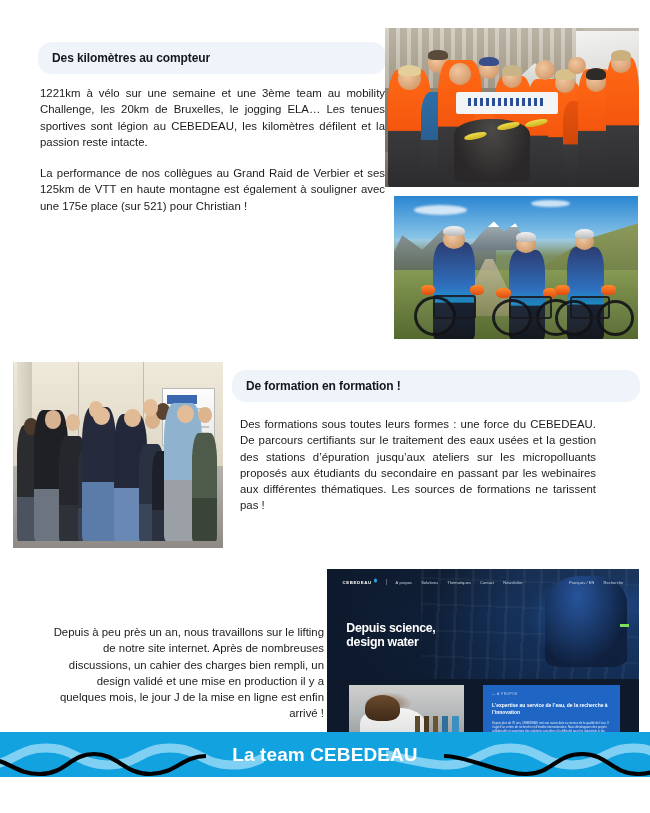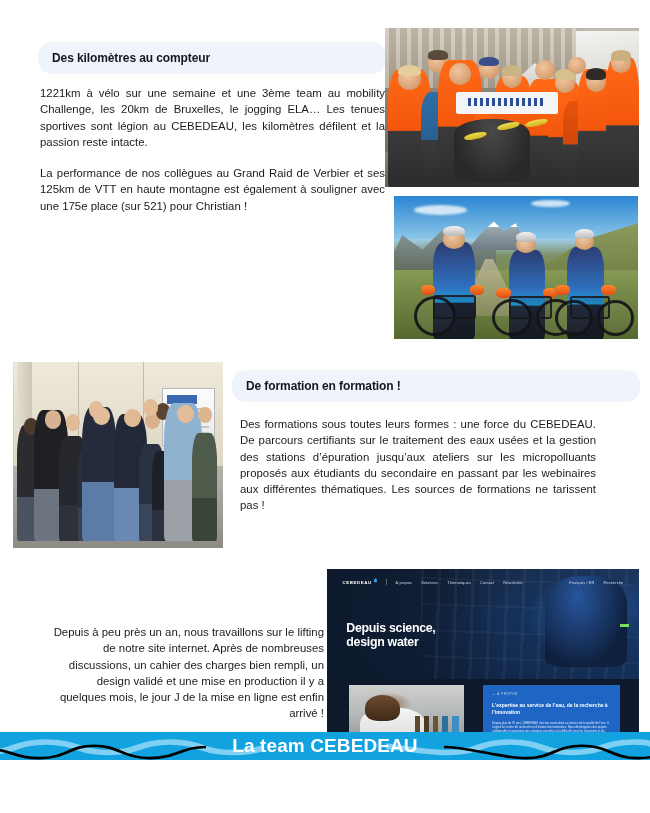--- a/index.html
+++ b/index.html
@@ -532,21 +532,21 @@
         <div class="bottles"></div>
       </div>
       <div class="site-card-panel">
         <div class="eyebrow">— À PROPOS</div>
         <div class="h3">L’expertise au service de l’eau, de la recherche à l’innovation</div>
         <div class="body">Depuis plus de 70 ans, CEBEDEAU met son savoir-faire au service de la qualité de l’eau. Il s’agit d’un centre de recherche et d’études internationales. Nous développons des projets collaboratifs et apportons des solutions concrètes à la difficulté pour les industriels et les pouvoirs publics.</div>
       </div>
     </div>
   </div>
 
-  <div class="footer" style="top:732px; height:28px;">
+  <div class="footer" style="top:732px; height:45px;">
     <svg class="wave-left" width="270" height="45" viewBox="0 0 270 45" preserveAspectRatio="none">
       <path d="M-10 33 C 20 33, 22 16, 52 16 S 84 33, 114 33 S 146 16, 176 16 S 208 33, 238 33 S 270 20, 290 20" fill="none" stroke="#7fd0f2" stroke-width="9"></path>
       <path d="M-10 27 C 16 27, 20 42, 46 42 S 76 22, 100 22 S 130 42, 156 42 S 188 24, 212 24" fill="none" stroke="#000000" stroke-width="4.2"></path>
     </svg>
     <svg class="wave-right" width="270" height="45" viewBox="0 0 270 45" preserveAspectRatio="none">
       <path d="M-20 20 C 0 20, 32 33, 62 33 S 94 16, 124 16 S 156 33, 186 33 S 218 16, 248 16 S 270 33, 280 33" fill="none" stroke="#7fd0f2" stroke-width="9"></path>
       <path d="M58 24 C 82 24, 114 42, 140 42 S 170 22, 196 22 S 226 42, 252 42 S 276 27, 290 27" fill="none" stroke="#000000" stroke-width="4.2"></path>
     </svg>
     <span class="label">La team CEBEDEAU</span>
   </div>

